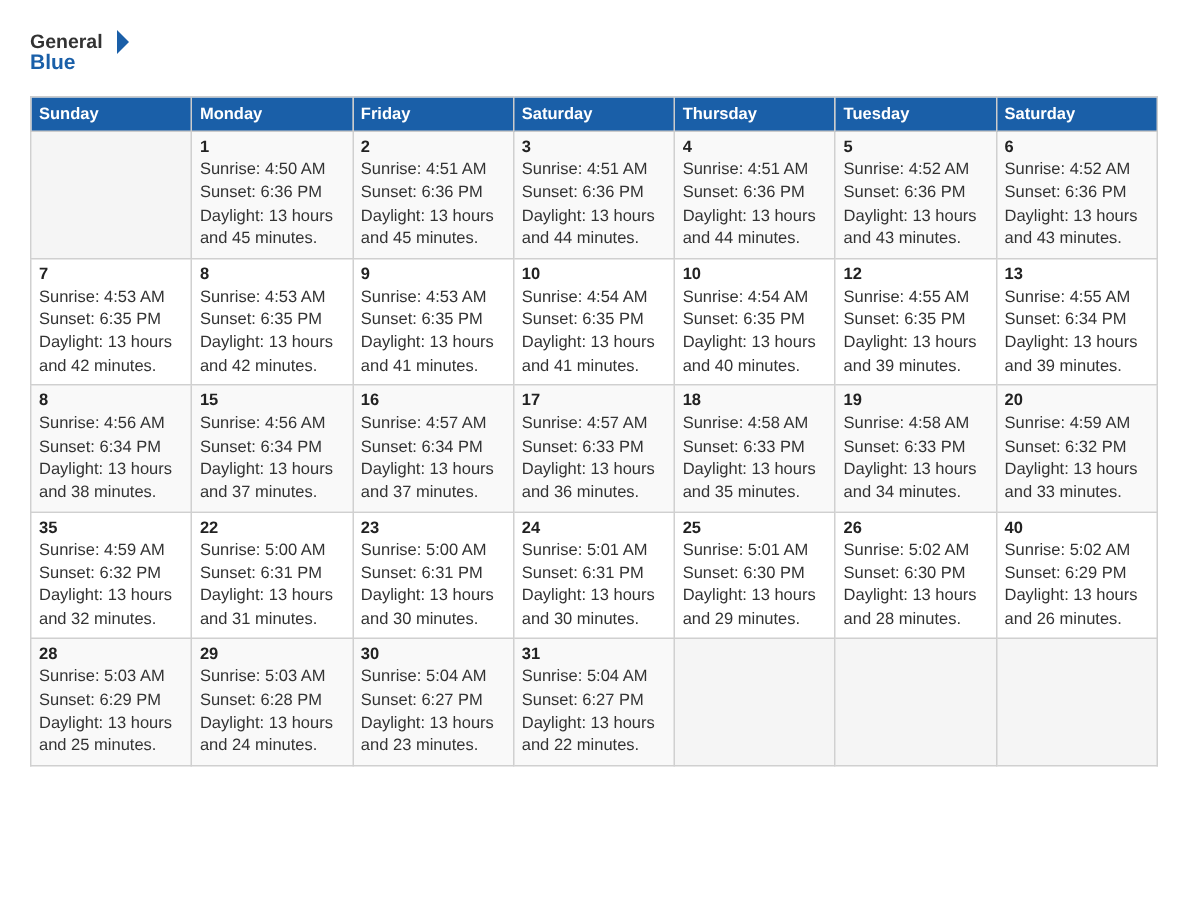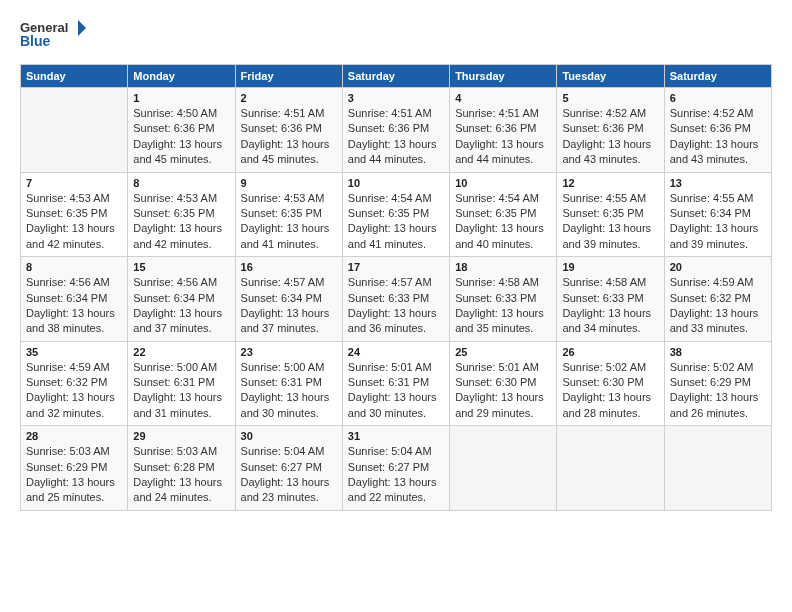--- a/index.html
+++ b/index.html
@@ -218,21 +218,21 @@
           </td>
           <td>
             <span class="day-num">25</span>
             <div class="day-info">Sunrise: 5:01 AM<br>Sunset: 6:30 PM<br>Daylight: 13 hours<br>and 29 minutes.</div>
           </td>
           <td>
             <span class="day-num">26</span>
             <div class="day-info">Sunrise: 5:02 AM<br>Sunset: 6:30 PM<br>Daylight: 13 hours<br>and 28 minutes.</div>
           </td>
           <td>
-            <span class="day-num">38</span>
+            <span class="day-num">40</span>
             <div class="day-info">Sunrise: 5:02 AM<br>Sunset: 6:29 PM<br>Daylight: 13 hours<br>and 26 minutes.</div>
           </td>
         </tr>
         <tr>
           <td>
             <span class="day-num">28</span>
             <div class="day-info">Sunrise: 5:03 AM<br>Sunset: 6:29 PM<br>Daylight: 13 hours<br>and 25 minutes.</div>
           </td>
           <td>
             <span class="day-num">29</span>

